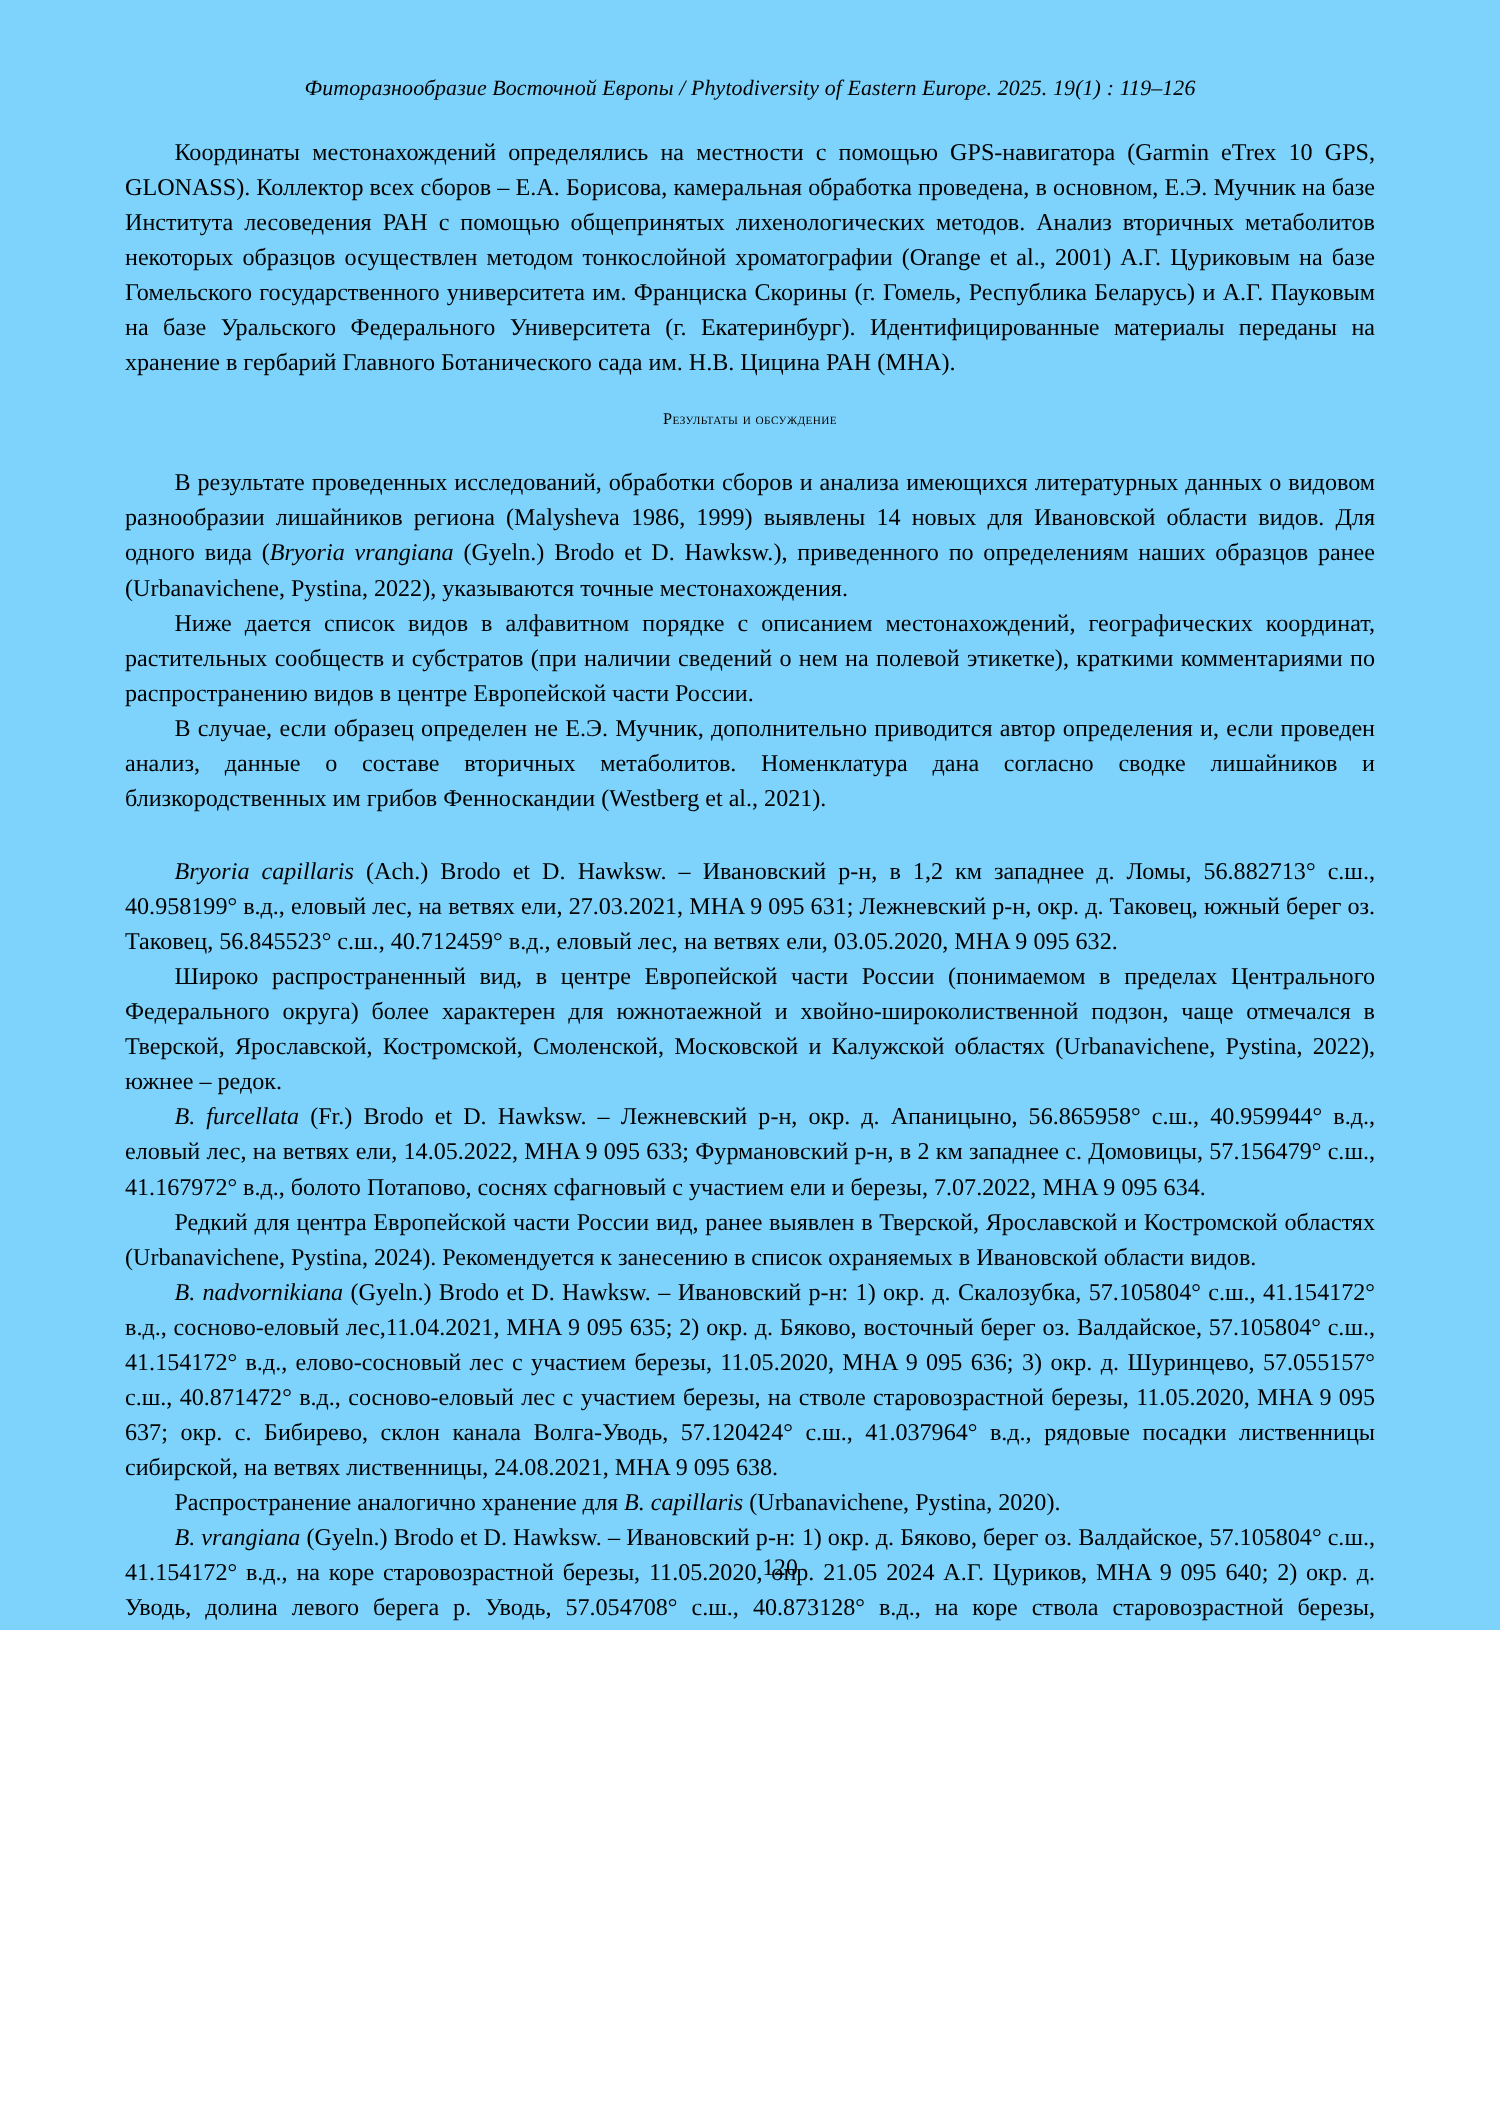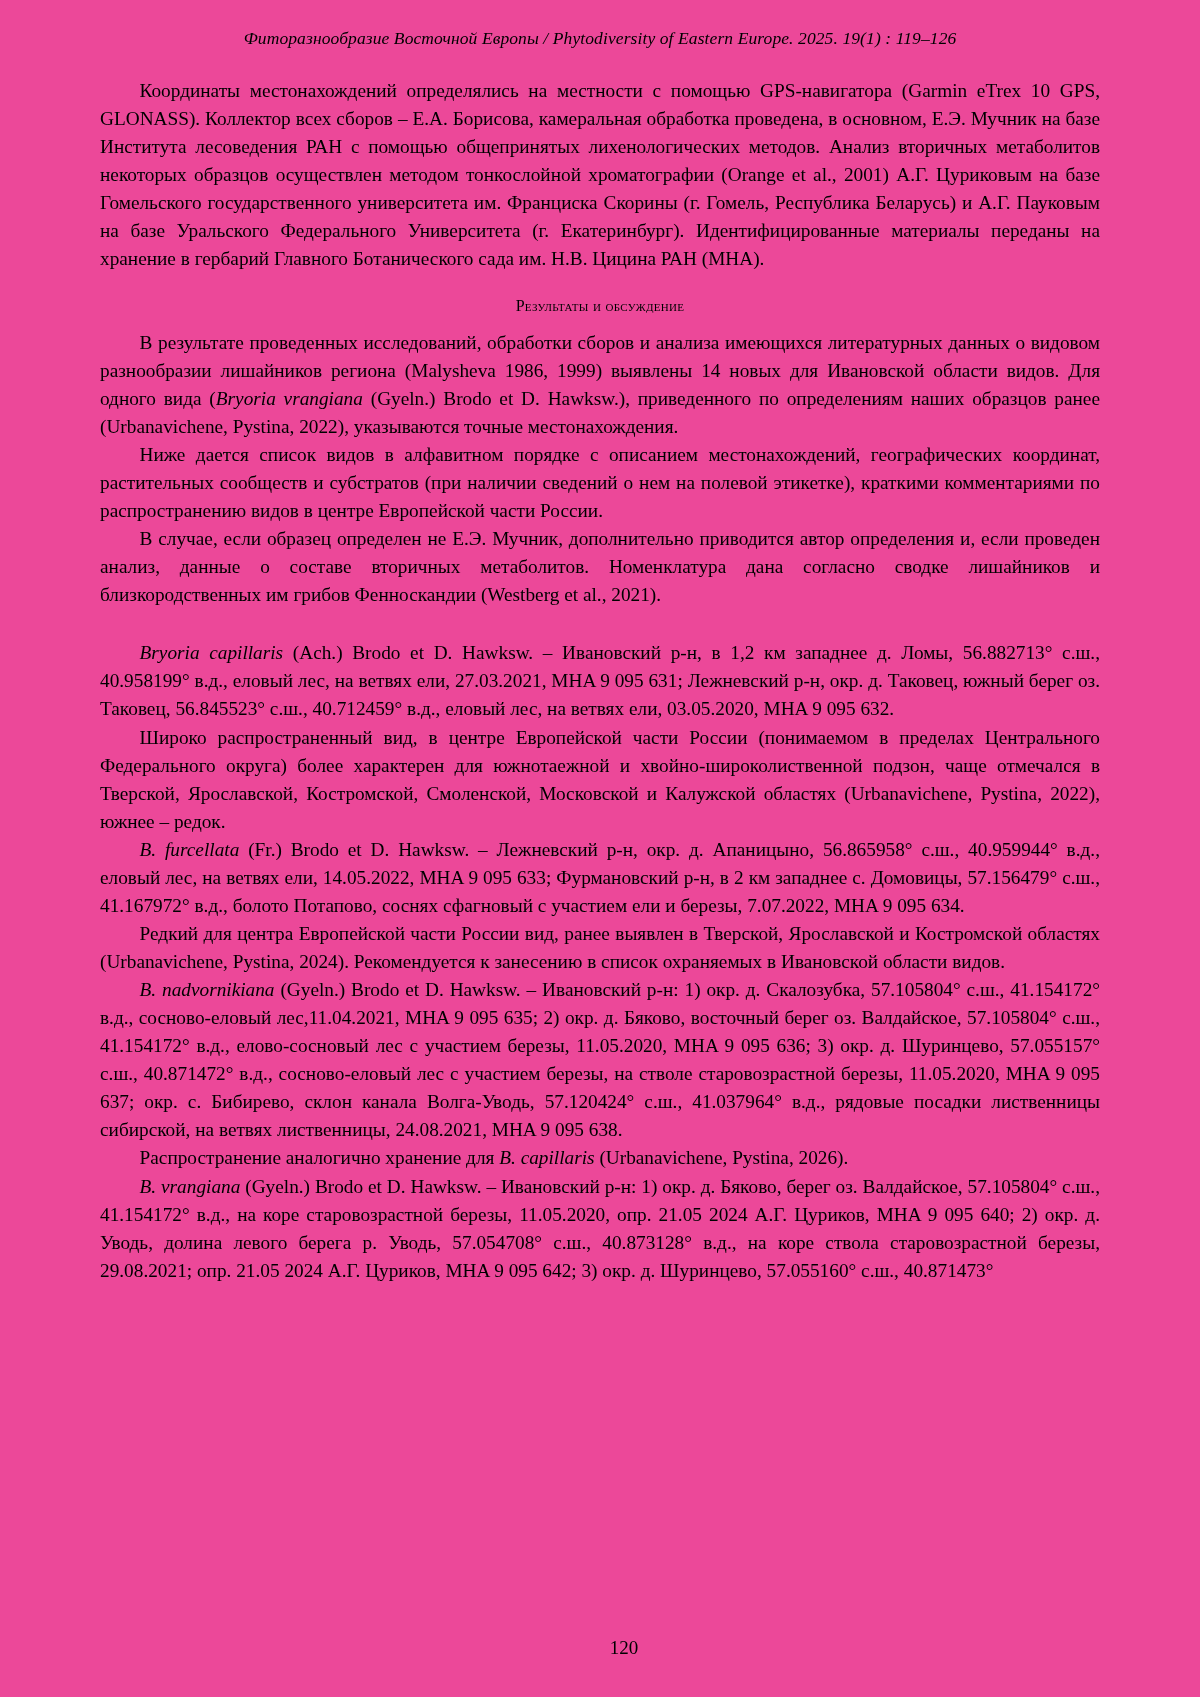--- a/index.html
+++ b/index.html
@@ -2,25 +2,25 @@
 <html lang="ru"><head>
 <meta charset="utf-8">
 <style>
   html, body {
     margin: 0;
     padding: 0;
     background: #ffffff;
   }
   .page {
     width: 1200px;
-    height: 1697px;
+    height: 1304px;
     box-sizing: border-box;
-    background: #ec4899;
+    background: #7dd3fc;
     position: relative;
-    padding: 28px 100px 40px 100px;
+    padding: 60px 100px 40px 100px;
     font-family: "Liberation Serif", serif;
     color: #000000;
   }
   .header {
     font-style: italic;
     font-size: 17.5px;
     text-align: center;
     margin: 0 0 28px 0;
     letter-spacing: 0.1px;
   }
@@ -33,22 +33,22 @@
   p {
     margin: 0;
     text-indent: 2.05em;
   }
   p.noindent {
     text-indent: 0;
   }
   .section-title {
     text-align: center;
     font-variant: small-caps;
-    font-size: 16px;
-    margin: 21px 0 11px 0;
+    font-size: 13px;
+    margin: 21px 0 28px 0;
     text-indent: 0;
     letter-spacing: 0.3px;
   }
   .gap-before {
     margin-top: 30px;
   }
   i, .it {
     font-style: italic;
   }
   .footer {
@@ -84,21 +84,21 @@
     <p class="gap-before"><span class="it">Bryoria capillaris</span><span> (Ach.) Brodo et D. Hawksw. – Ивановский р-н, в 1,2 км западнее д. Ломы, 56.882713° с.ш., 40.958199° в.д., еловый лес, на ветвях ели, 27.03.2021, MHA 9 095 631; Лежневский р-н, окр. д. Таковец, южный берег оз. Таковец, 56.845523° с.ш., 40.712459° в.д., еловый лес, на ветвях ели, 03.05.2020, MHA 9 095 632.</span></p>
 
     <p>Широко распространенный вид, в центре Европейской части России (понимаемом в пределах Центрального Федерального округа) более характерен для южнотаежной и хвойно-широколиственной подзон, чаще отмечался в Тверской, Ярославской, Костромской, Смоленской, Московской и Калужской областях (Urbanavichene, Pystina, 2022), южнее – редок.</p>
 
     <p><span class="it">B. furcellata</span><span> (Fr.) Brodo et D. Hawksw. – Лежневский р-н, окр. д. Апаницыно, 56.865958° с.ш., 40.959944° в.д., еловый лес, на ветвях ели, 14.05.2022, MHA 9 095 633; Фурмановский р-н, в 2 км западнее с. Домовицы, 57.156479° с.ш., 41.167972° в.д., болото Потапово, соснях сфагновый с участием ели и березы, 7.07.2022, MHA 9 095 634.</span></p>
 
     <p>Редкий для центра Европейской части России вид, ранее выявлен в Тверской, Ярославской и Костромской областях (Urbanavichene, Pystina, 2024). Рекомендуется к занесению в список охраняемых в Ивановской области видов.</p>
 
     <p><span class="it">B. nadvornikiana</span><span> (Gyeln.) Brodo et D. Hawksw. – Ивановский р-н: 1) окр. д. Скалозубка, 57.105804° с.ш., 41.154172° в.д., сосново-еловый лес,11.04.2021, MHA 9 095 635; 2) окр. д. Бяково, восточный берег оз. Валдайское, 57.105804° с.ш., 41.154172° в.д., елово-сосновый лес с участием березы, 11.05.2020, MHA 9 095 636; 3) окр. д. Шуринцево, 57.055157° с.ш., 40.871472° в.д., сосново-еловый лес с участием березы, на стволе старовозрастной березы, 11.05.2020, MHA 9 095 637; окр. с. Бибирево, склон канала Волга-Уводь, 57.120424° с.ш., 41.037964° в.д., рядовые посадки лиственницы сибирской, на ветвях лиственницы, 24.08.2021, MHA 9 095 638.</span></p>
 
-    <p><span>Распространение аналогично хранение для </span><span class="it">B. capillaris</span><span> (Urbanavichene, Pystina, 2026).</span></p>
+    <p><span>Распространение аналогично хранение для </span><span class="it">B. capillaris</span><span> (Urbanavichene, Pystina, 2020).</span></p>
 
     <p><span class="it">B. vrangiana</span><span> (Gyeln.) Brodo et D. Hawksw. – Ивановский р-н: 1) окр. д. Бяково, берег оз. Валдайское, 57.105804° с.ш., 41.154172° в.д., на коре старовозрастной березы, 11.05.2020, опр. 21.05 2024 А.Г. Цуриков, MHA 9 095 640; 2) окр. д. Уводь, долина левого берега р. Уводь, 57.054708° с.ш., 40.873128° в.д., на коре ствола старовозрастной березы, 29.08.2021; опр. 21.05 2024 А.Г. Цуриков, MHA 9 095 642; 3) окр. д. Шуринцево, 57.055160° с.ш., 40.871473°</span></p>
 
   </div>
 
   <div class="footer">120</div>
 
 </div>
 
 </body></html>

